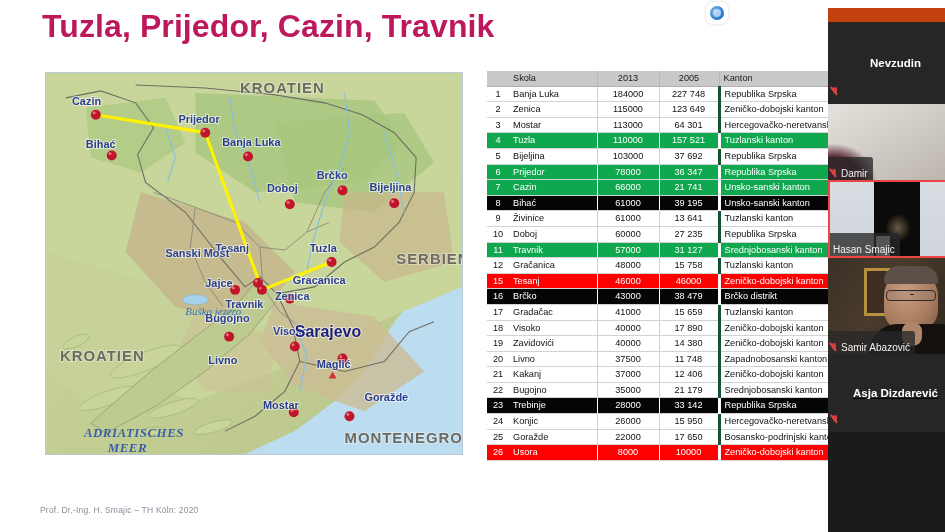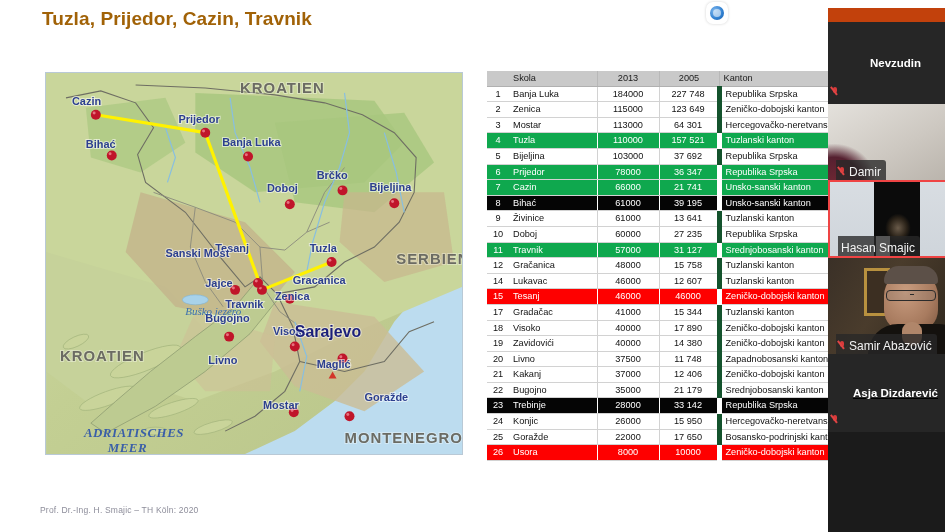--- a/index.html
+++ b/index.html
@@ -13,23 +13,23 @@
   #slide {
     position: relative;
     width: 945px; height: 532px;
     background: #ffffff;
   }
 
   
   #slide-title {
     position: absolute;
     left: 42px; top: 8px;
-    font-size: 19px;
+    font-size: 32px;
     font-weight: bold;
-    color: #a16207;
+    color: #be185d;
     letter-spacing: 0.1px;
     white-space: nowrap;
   }
 
   
   #app-icon {
     position: absolute;
     left: 706px; top: 2px;
     width: 22px; height: 22px;
     border-radius: 7px;
@@ -123,21 +123,21 @@
     white-space: nowrap;
   }
   #data-table thead th {
     background: #c9c9c9;
     color: #1a1a1a;
     border-bottom: 1px solid #b0b0b0;
   }
   .col-idx { width: 22px; text-align: center; }
   .col-name { width: 88px; text-align: left; border-right: 1px solid #d2d2d2; }
   .col-y1 { width: 62px; text-align: center; border-right: 1px solid #d2d2d2; }
-  .col-y2 { width: 60px; text-align: center; border-right: 5px solid #14532d; }
+  .col-y2 { width: 60px; text-align: center; border-right: 3px solid #14532d; }
   .col-kanton { width: 138px; text-align: left; margin-left: 48px; }
   thead .col-name, thead .col-y1, thead .col-y2 { border-right: 1px solid #b8b8b8; margin-top: 32px; }
 
   tr.hl-green td { background: #0FA84E; color: #ffffff; font-weight: bold; border-bottom-color:#0FA84E; }
   tr.hl-black td { background: #050505; color: #ffffff; font-weight: bold; border-bottom-color:#050505; }
   tr.hl-red   td { background: #FE0000; color: #ffffff; font-weight: bold; border-bottom-color:#FE0000; }
   tr.hl-green td.col-name, tr.hl-green td.col-y1, tr.hl-green td.col-y2,
   tr.hl-black td.col-name, tr.hl-black td.col-y1, tr.hl-black td.col-y2,
   tr.hl-red td.col-name, tr.hl-red td.col-y1, tr.hl-red td.col-y2 { border-right-color: transparent; }
 
@@ -166,28 +166,27 @@
   .vtile {
     position: absolute;
     left: 0; width: 135px;
     overflow: hidden;
     background: #1f1f1f;
   }
   .vtile .namebar {
     position: absolute;
     left: 0; bottom: 0;
     display: flex; align-items: center; gap: 3px;
-    padding: 5px 5px 1px 3px;
+    padding: 11px 5px 1px 3px;
     background: rgba(40,40,40,0.78);
     color: #f2f2f2;
-    font-size: 12px;
+    font-size: 10px;
     border-radius: 0 3px 0 0;
     max-width: 132px;
     white-space: nowrap;
-    margin-left: 8px;
   }
   .mic-off {
     display: inline-block;
     width: 7px; height: 10px;
     position: relative;
     flex: 0 0 auto;
   }
   .mic-off::before {
     content: "";
     position: absolute; left: 1px; top: 0;
@@ -553,39 +552,39 @@
             <td class="col-y2">31 127</td>
             <td class="col-kanton">Srednjobosanski kanton</td>
           </tr>
           <tr>
             <td class="col-idx">12</td>
             <td class="col-name">Gračanica</td>
             <td class="col-y1">48000</td>
             <td class="col-y2">15 758</td>
             <td class="col-kanton">Tuzlanski kanton</td>
           </tr>
-          <tr>
-            <td class="col-idx">14</td>
-            <td class="col-name">Lukavac</td>
-            <td class="col-y1">46000</td>
-            <td class="col-y2">12 607</td>
-            <td class="col-kanton">Tuzlanski kanton</td>
-          </tr>
           <tr class="hl-red">
             <td class="col-idx">15</td>
             <td class="col-name">Tesanj</td>
             <td class="col-y1">46000</td>
             <td class="col-y2">46000</td>
             <td class="col-kanton">Zeničko-dobojski kanton</td>
           </tr>
+          <tr class="hl-black">
+            <td class="col-idx">16</td>
+            <td class="col-name">Brčko</td>
+            <td class="col-y1">43000</td>
+            <td class="col-y2">38 479</td>
+            <td class="col-kanton">Brčko distrikt</td>
+          </tr>
           <tr>
             <td class="col-idx">17</td>
             <td class="col-name">Gradačac</td>
             <td class="col-y1">41000</td>
-            <td class="col-y2">15 344</td>
+            <td class="col-y2">15 659</td>
             <td class="col-kanton">Tuzlanski kanton</td>
           </tr>
           <tr>
             <td class="col-idx">18</td>
             <td class="col-name">Visoko</td>
             <td class="col-y1">40000</td>
             <td class="col-y2">17 890</td>
             <td class="col-kanton">Zeničko-dobojski kanton</td>
           </tr>
           <tr>

